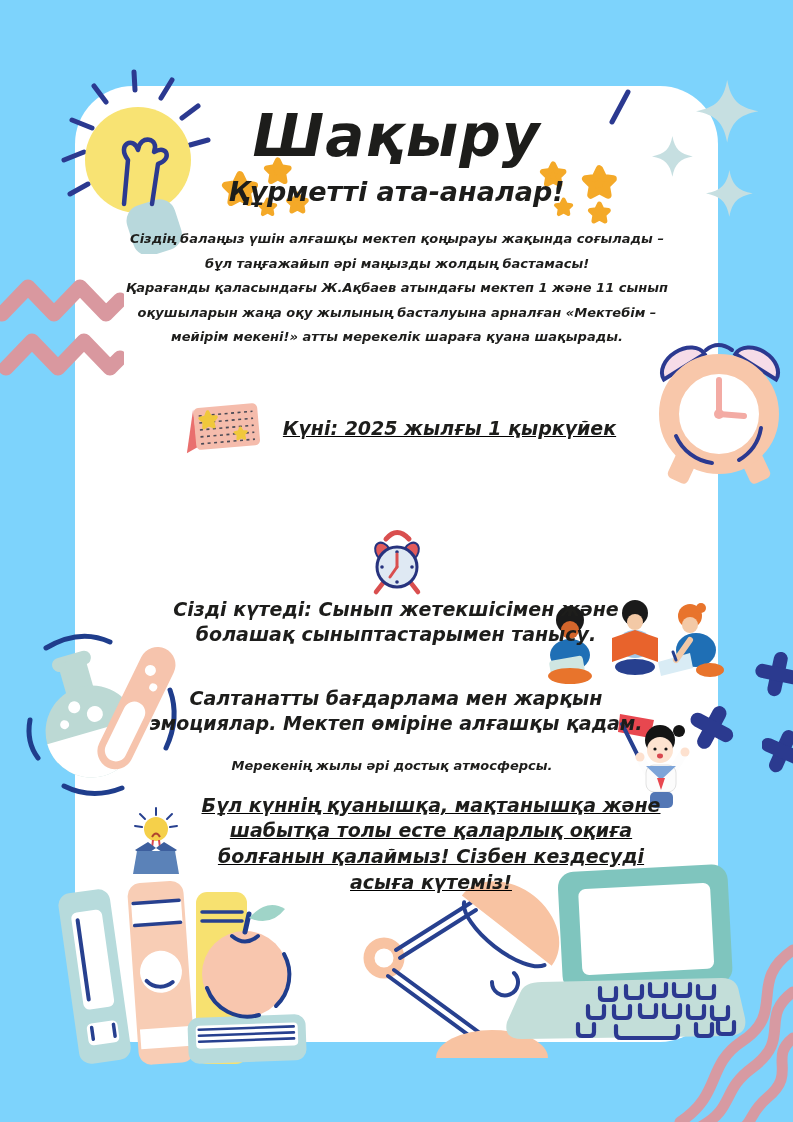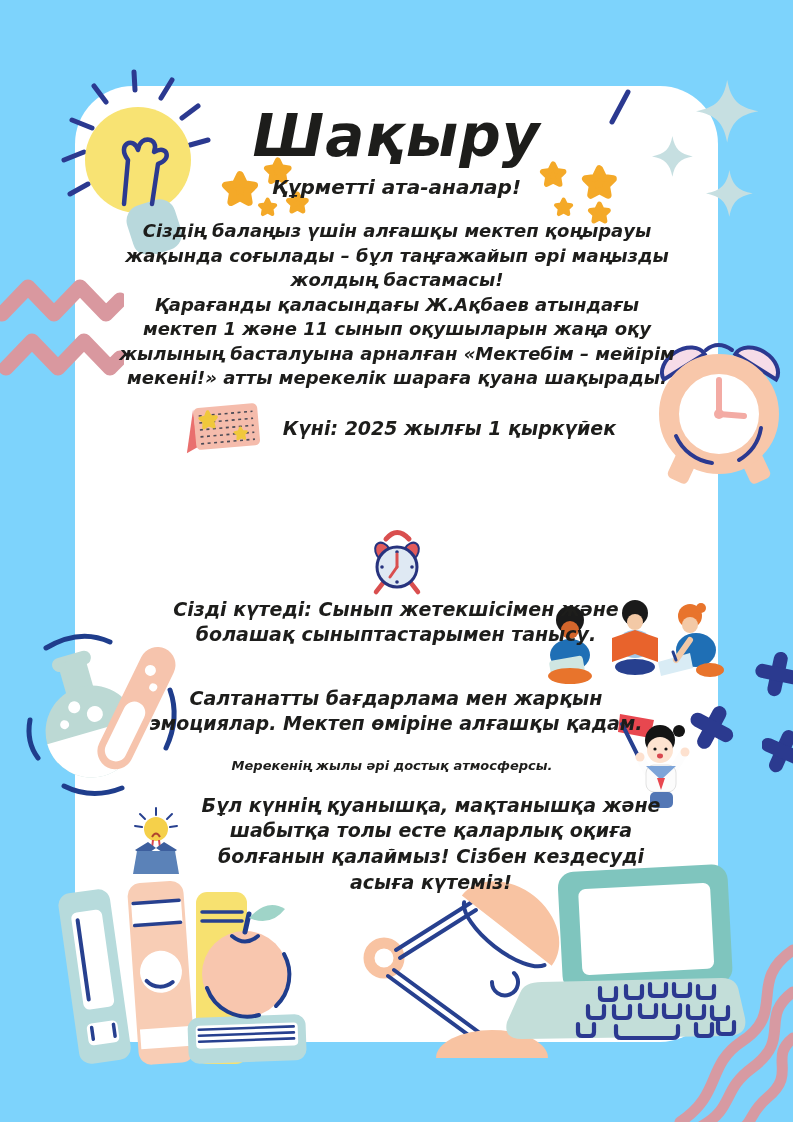--- a/index.html
+++ b/index.html
@@ -2,24 +2,24 @@
 <html><head>
 <meta charset="utf-8">
 <style>
   html,body{margin:0;padding:0;}
   body{width:793px;height:1122px;font-family:"DejaVu Sans",sans-serif;}
   .page{position:relative;width:793px;height:1122px;background:#7dd3fc;overflow:hidden;}
   .card{position:absolute;left:75px;top:86px;width:643px;height:956px;background:#ffffff;border-radius:58px;z-index:1;}
   .deco{position:absolute;z-index:2;}
   .txt{position:absolute;z-index:3;color:#1d1d1b;font-weight:bold;font-style:italic;text-align:center;line-height:1.33;}
   .title{left:75px;top:98px;width:643px;font-size:58px;letter-spacing:1px;}
-  .greeting{left:75px;top:174px;width:643px;font-size:20px;}
-  .intro{left:116px;top:219px;width:562px;font-size:18px;line-height:24.5px;}
+  .greeting{left:75px;top:174px;width:643px;font-size:27px;}
+  .intro{left:116px;top:227px;width:562px;font-size:13px;line-height:24.5px;}
   .intro p{margin:0;}
-  .row{position:absolute;z-index:3;left:75px;width:643px;display:flex;align-items:center;justify-content:center;gap:16px;}
+  .row{position:absolute;z-index:3;left:75px;width:643px;display:flex;align-items:center;justify-content:center;gap:16px;text-decoration:underline;}
   .rowtxt{color:#1d1d1b;font-weight:bold;font-style:italic;text-align:center;font-size:19px;line-height:1.35;}
   .expect{left:136px;top:597px;width:520px;font-size:19px;}
   .program{left:126px;top:686px;width:540px;font-size:19px;}
   .atmosphere{left:92px;top:757px;width:600px;font-size:13px;}
   .closingtext{width:478px;}
 </style>
 </head>
 <body>
 
 <div class="page">

